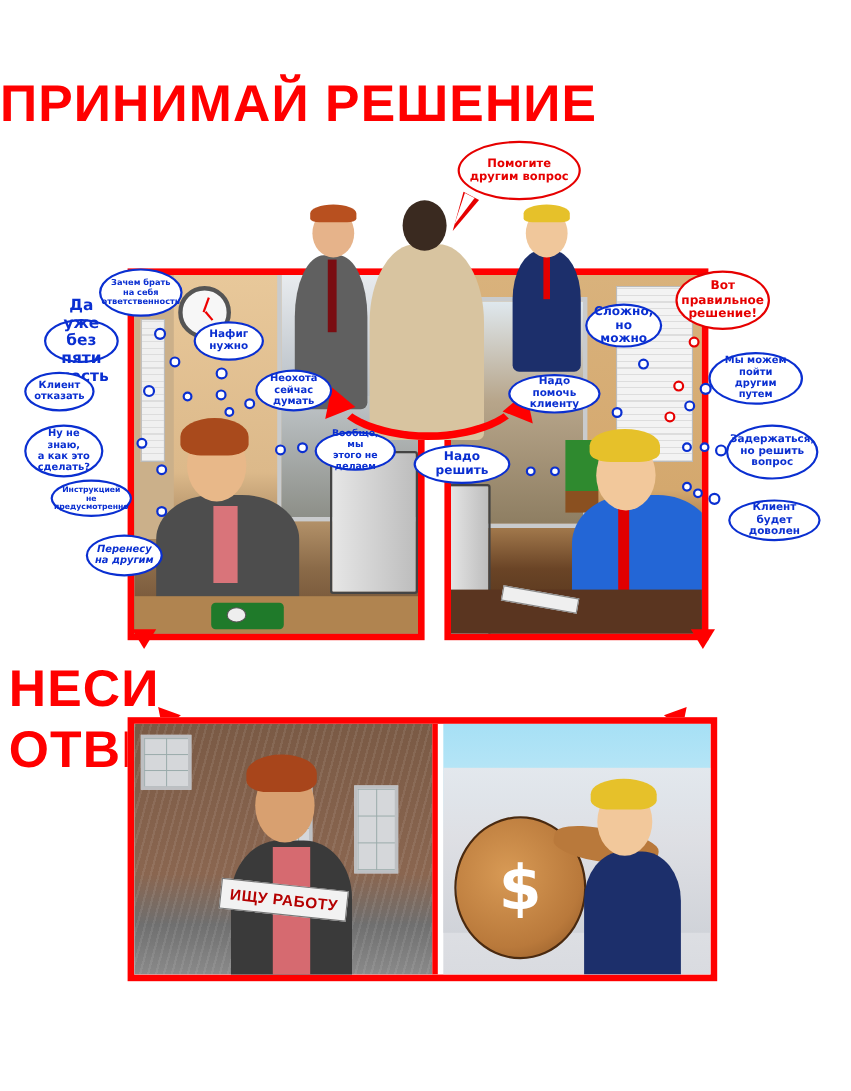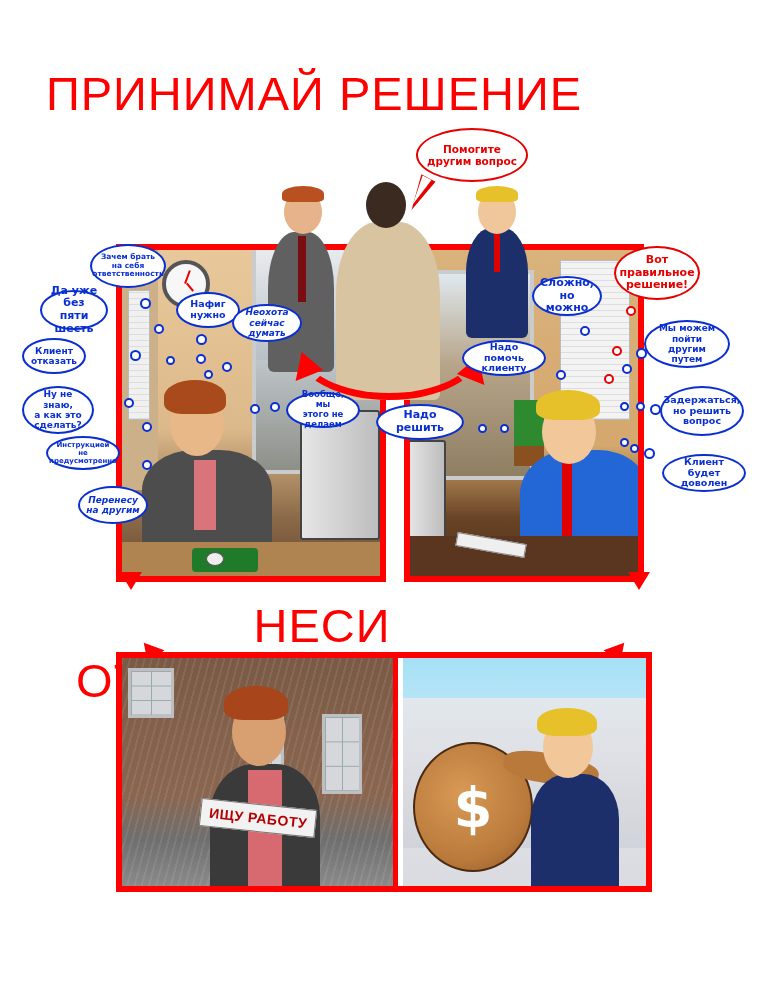--- a/index.html
+++ b/index.html
@@ -1,21 +1,21 @@
 <!DOCTYPE html>
 <html><head>
 <meta charset="utf-8">
 <style>
   * { box-sizing: border-box; margin: 0; padding: 0; }
   html, body { width: 774px; height: 992px; background: #ffffff; overflow: hidden; }
   body { position: relative; font-family: "Liberation Sans", "DejaVu Sans", sans-serif; }
 
   .title {
-    position: absolute; left: 0; width: 628px; text-align: center;
-    color: #ff0000; font-weight: normal; letter-spacing: 1px;
+    position: absolute; left: 0; width: 628px; 
+    color: #ff0000; font-weight: bold; letter-spacing: 1px;
     font-family: "Liberation Sans", sans-serif;
   }
   #title-top { top: 66px; font-size: 47px; }
   #title-mid { top: 598px; font-size: 47px; left: 8px; }
 
   .panel {
     position: absolute; border: 6px solid #ff0000; overflow: hidden;
   }
   
   #panel-left {
@@ -179,39 +179,39 @@
 <div class="arrowhead" style="left:290px; top:358px; border-left:14px solid transparent; border-right:14px solid transparent; border-top:26px solid #ff0000; transform:rotate(40deg);"></div>
 <div class="arrowhead" style="left:462px; top:362px; border-left:14px solid transparent; border-right:14px solid transparent; border-top:26px solid #ff0000; transform:rotate(-40deg);"></div>
 
 <div class="bubble" style="left:90px; top:244px; width:76px; height:44px; font-size:7.5px;">
   <div>
       <span>Зачем брать</span>
       <span>на себя</span>
       <span>ответственность</span>
     </div>
 </div>
-<div class="bubble" style="left:40px; top:290px; width:68px; height:40px; font-size:11px;">
+<div class="bubble" style="left:40px; top:290px; width:68px; height:40px; font-size:14px;">
   <div>
       <span>Да уже без</span>
       <span>пяти шесть</span>
     </div>
 </div>
 <div class="bubble" style="left:176px; top:292px; width:64px; height:36px; font-size:9.5px;">
   <div>
       <span>Нафиг</span>
       <span>нужно</span>
     </div>
 </div>
 <div class="bubble" style="left:22px; top:338px; width:64px; height:36px; font-size:9px;">
   <div>
       <span>Клиент</span>
       <span>отказать</span>
     </div>
 </div>
-<div class="bubble" style="left:232px; top:304px; width:70px; height:38px; font-size:9px;font-style:italic;">
+<div class="bubble" style="left:232px; top:336px; width:70px; height:38px; font-size:9px;">
   <div>
       <span>Неохота</span>
       <span>сейчас думать</span>
     </div>
 </div>
 <div class="bubble" style="left:22px; top:386px; width:72px; height:48px; font-size:9px;">
   <div>
       <span>Ну не знаю,</span>
       <span>а как это</span>
       <span>сделать?</span>

